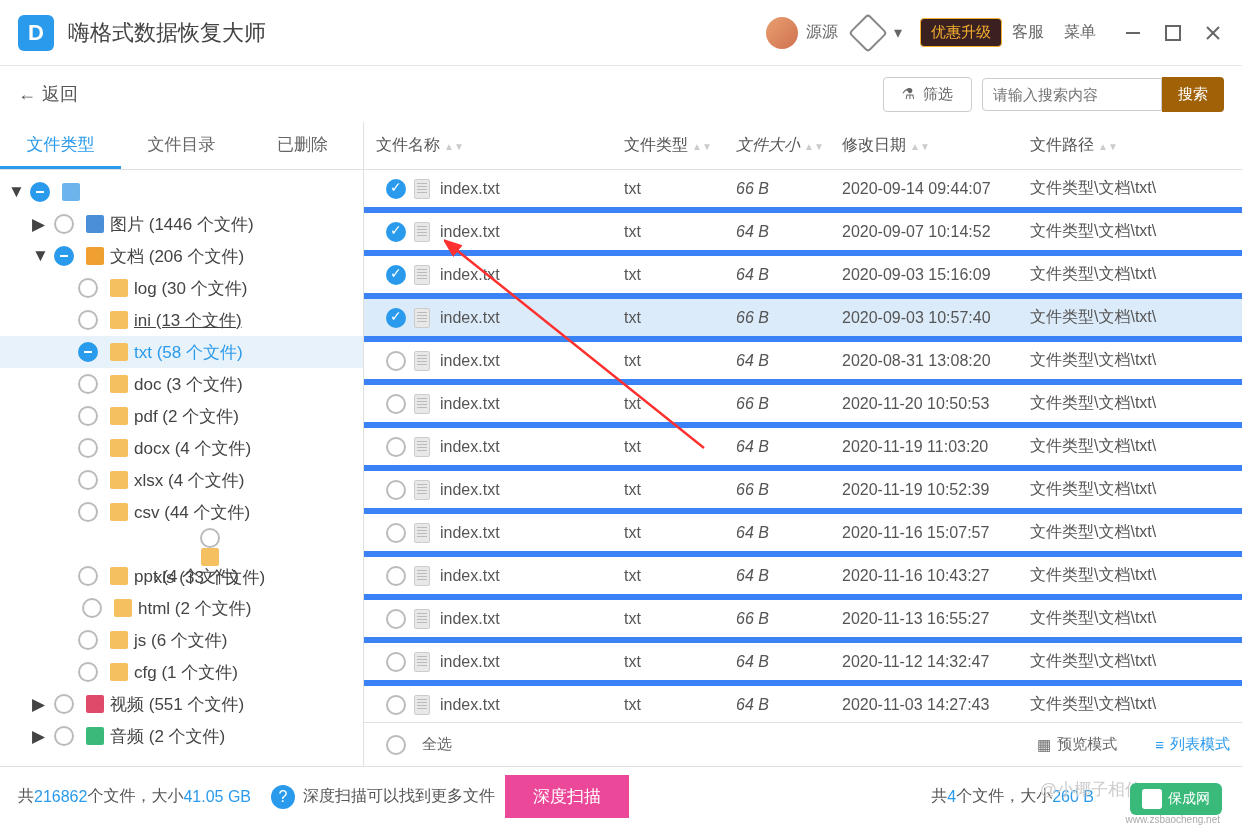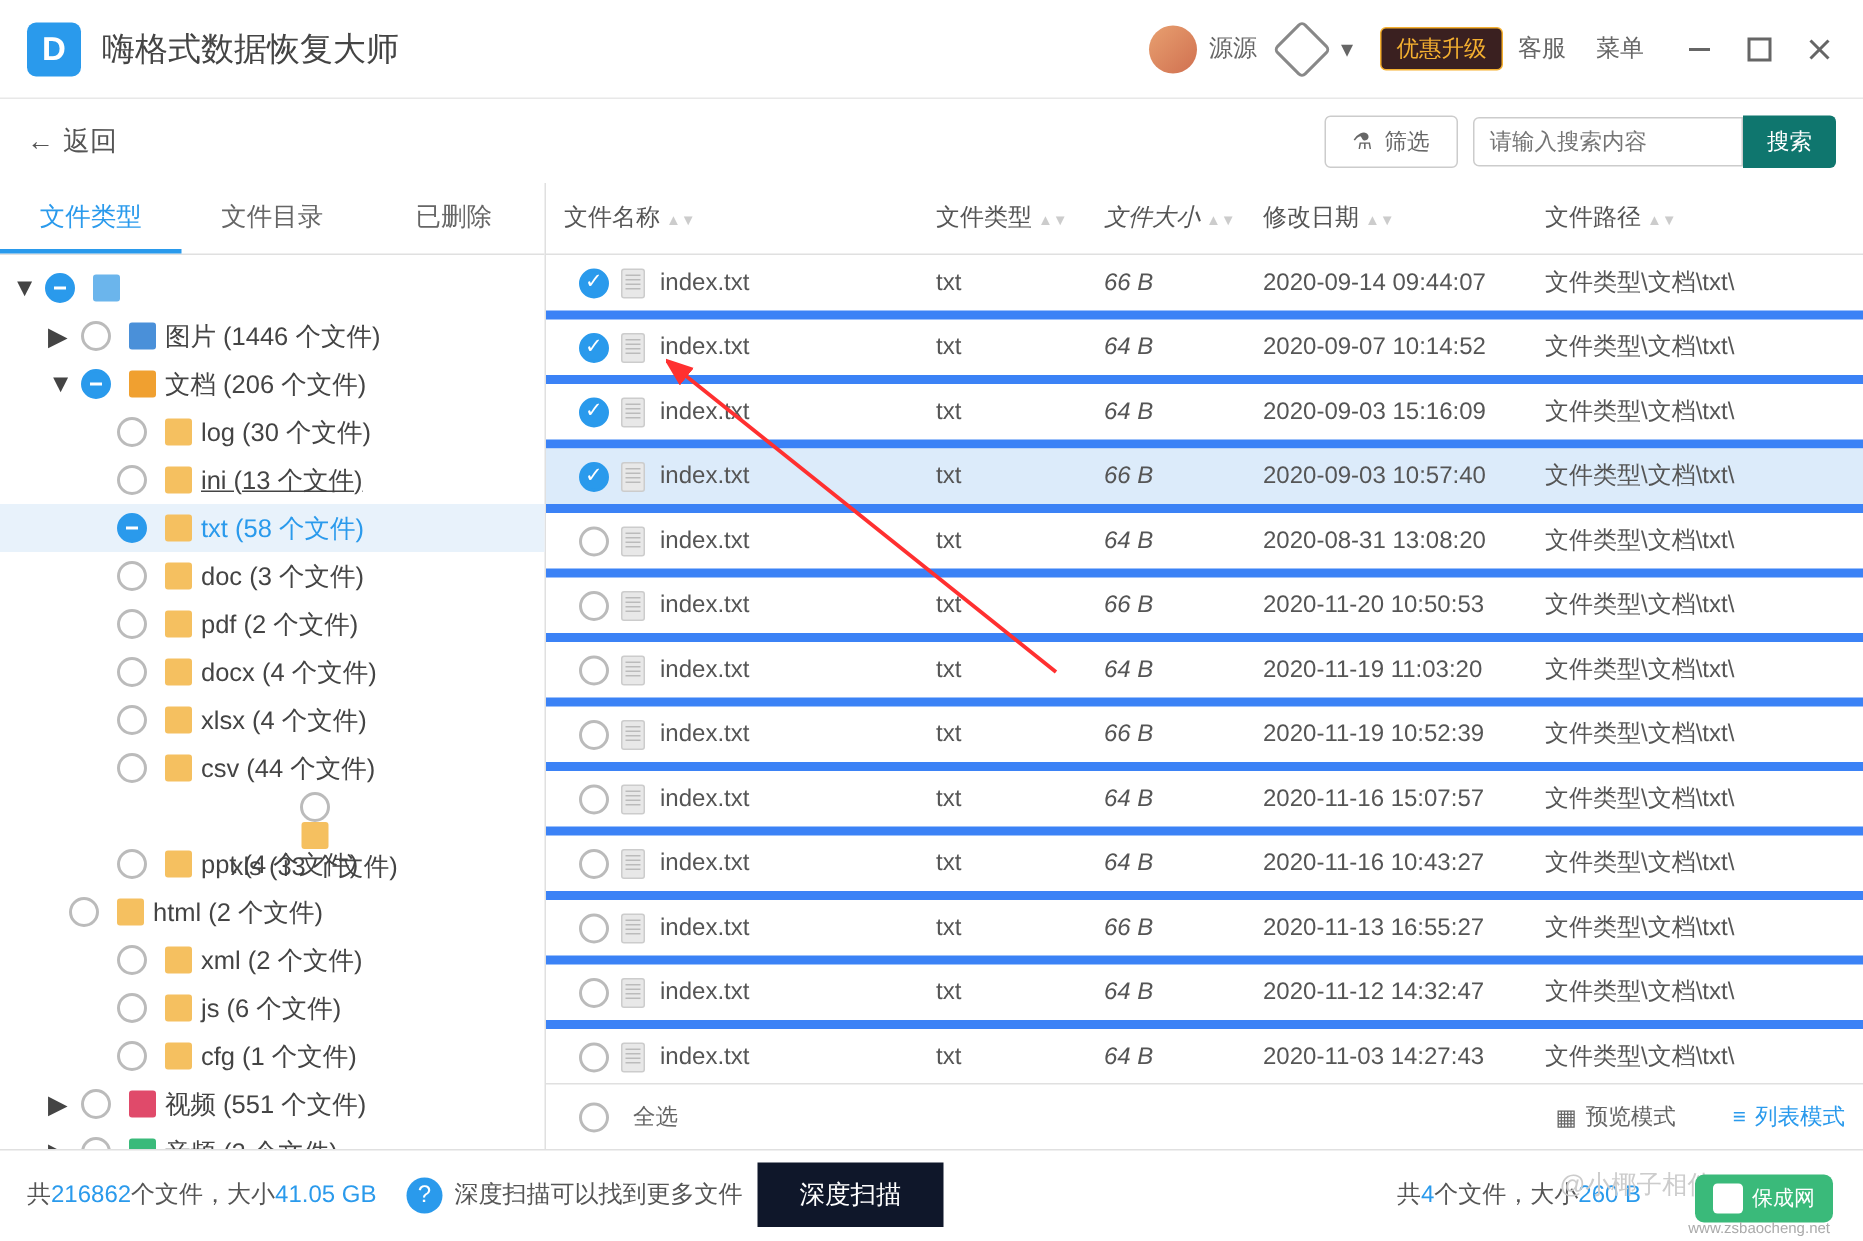--- a/index.html
+++ b/index.html
@@ -13,21 +13,21 @@
 .dd { color:#666; margin:0 8px; }
 .upgrade { background:#3a2020; color:#f5b030; border:1px solid #f5b030; padding:4px 10px; border-radius:4px; font-size:15px; margin:0 10px; }
 .hlink { color:#666; font-size:16px; margin-right:20px; }
 .win-btns { display:flex; gap:18px; margin-left:6px; }
 .win-btn { width:22px; height:22px; display:flex; align-items:center; justify-content:center; color:#666; }
 .toolbar { height:56px; display:flex; align-items:center; padding:0 18px; }
 .back { display:flex; align-items:center; gap:6px; font-size:18px; color:#555; }
 .spacer { flex:1; }
 .filter-btn { border:1px solid #ccc; border-radius:4px; padding:7px 18px; display:flex; align-items:center; gap:8px; color:#666; font-size:15px; }
 .search-in { border:1px solid #ccc; border-radius:4px 0 0 4px; padding:7px 10px; width:180px; font-size:15px; margin-left:10px; }
-.search-btn { background:#0f766e; color:#fff; border:none; padding:8px 16px; border-radius:0 4px 4px 0; font-size:15px; }
+.search-btn { background:#a16207; color:#fff; border:none; padding:8px 16px; border-radius:0 4px 4px 0; font-size:15px; }
 .main { display:flex; height:644px; }
 .sidebar { width:364px; border-right:1px solid #e0e0e0; display:flex; flex-direction:column; }
 .tabs { display:flex; height:48px; border-bottom:1px solid #e0e0e0; }
 .tab { flex:1; display:flex; align-items:center; justify-content:center; font-size:17px; color:#666; border-bottom:3px solid transparent; }
 .tab.active { color:#2a9aec; border-bottom-color:#2a9aec; }
 .tree { flex:1; overflow-y:auto; padding:6px 0; font-size:17px; color:#444; }
 .node { display:flex; align-items:center; height:32px; padding-left:8px; white-space:nowrap; }
 .node.sel { background:#e8f2fb; color:#2a9aec; font-weight:500; }
 .tw { width:16px; color:#444; }
 .rad { width:20px; height:20px; border:2px solid #bbb; border-radius:50%; margin:0 6px; flex-shrink:0; }
@@ -47,21 +47,21 @@
 .chk { width:20px; height:20px; border:2px solid #bbb; border-radius:50%; margin-left:10px; margin-right:8px; flex-shrink:0; }
 .chk.on { background:#2a9aec; border-color:#2a9aec; position:relative; }
 .chk.on::after { content:'✓'; color:#fff; position:absolute; top:-2px; left:2px; font-size:14px; }
 .fileic { width:16px; height:20px; background:#e8e8e8; border:1px solid #ccc; border-radius:2px; margin-right:10px; position:relative; }
 .fileic::before { content:''; position:absolute; top:3px; left:2px; right:2px; height:1px; background:#bbb; box-shadow:0 3px 0 #bbb,0 6px 0 #bbb,0 9px 0 #bbb; }
 .content-foot { height:44px; border-top:1px solid #e0e0e0; display:flex; align-items:center; padding:0 12px; font-size:15px; color:#666; gap:8px; }
 .vmode{display:flex;align-items:center;gap:6px;} .vmode.act{color:#2a9aec;}
 .arrow { position:absolute; top:116px; left:80px; pointer-events:none; }
 .statusbar { height:60px; border-top:1px solid #e0e0e0; display:flex; align-items:center; padding:0 18px; font-size:16px; color:#555; }
 .num{color:#2a9aec;} .q{width:24px;height:24px;border-radius:50%;background:#2a9aec;color:#fff;display:flex;align-items:center;justify-content:center;margin:0 8px 0 20px;}
-.deep-btn{background:#0f172a;color:#fff;padding:10px 28px;font-size:17px;border:none;margin-left:10px;}
+.deep-btn{background:#ec4899;color:#fff;padding:10px 28px;font-size:17px;border:none;margin-left:10px;}
 .watermark { position:absolute; right:20px; bottom:12px; background:#3aba7a; color:#fff; padding:6px 12px; border-radius:6px; display:flex; align-items:center; gap:6px; font-size:14px; }
 .watermark .sh{width:20px;height:20px;background:#fff;border-radius:3px;}
 .wm-url{position:absolute;right:22px;bottom:2px;font-size:10px;color:#aaa;}
 .ghost{position:absolute;right:100px;bottom:26px;color:#ccc;font-size:17px;}
 </style>
 </head>
 <body>
 
 <div class="titlebar">
   <div class="logo">D</div>
@@ -185,31 +185,25 @@
           <span class="rad "></span>
           <span class="fic ic-fold"></span>
           <span>xls (33 个文件)</span>
         </div>
         <div class="node" style="padding-left: 56px;">
           <span class="tw"></span>
           <span class="rad "></span>
           <span class="fic ic-fold"></span>
           <span>ppt (4 个文件)</span>
         </div>
-        <div class="node" style="padding-left: 24px;">
+        <div class="node" style="padding-left: 60px;">
           <span class="tw"></span>
           <span class="rad "></span>
           <span class="fic ic-fold"></span>
           <span>html (2 个文件)</span>
-        </div>
-        <div class="node" style="padding-left: 56px;">
-          <span class="tw"></span>
-          <span class="rad "></span>
-          <span class="fic ic-fold"></span>
-          <span>xml (2 个文件)</span>
         </div>
         <div class="node" style="padding-left: 56px; text-align: center;">
           <span class="tw"></span>
           <span class="rad "></span>
           <span class="fic ic-fold"></span>
           <span>js (6 个文件)</span>
         </div>
         <div class="node" style="padding-left: 56px;">
           <span class="tw"></span>
           <span class="rad "></span>

